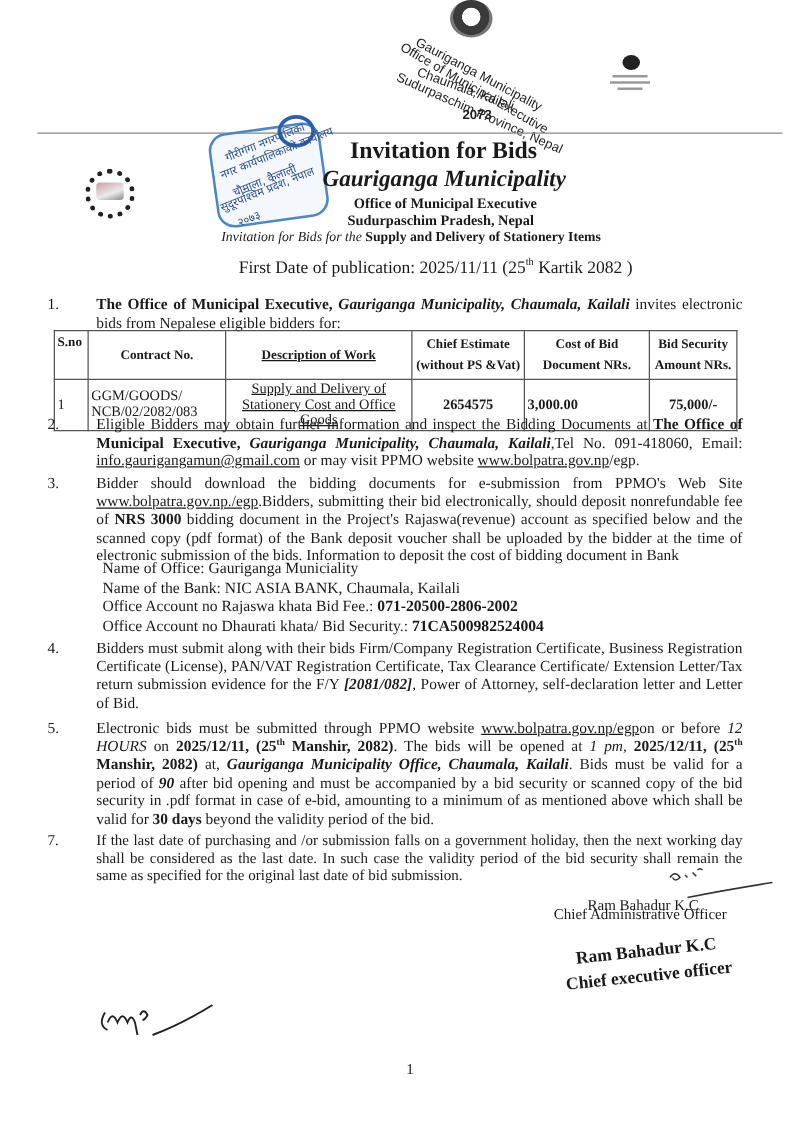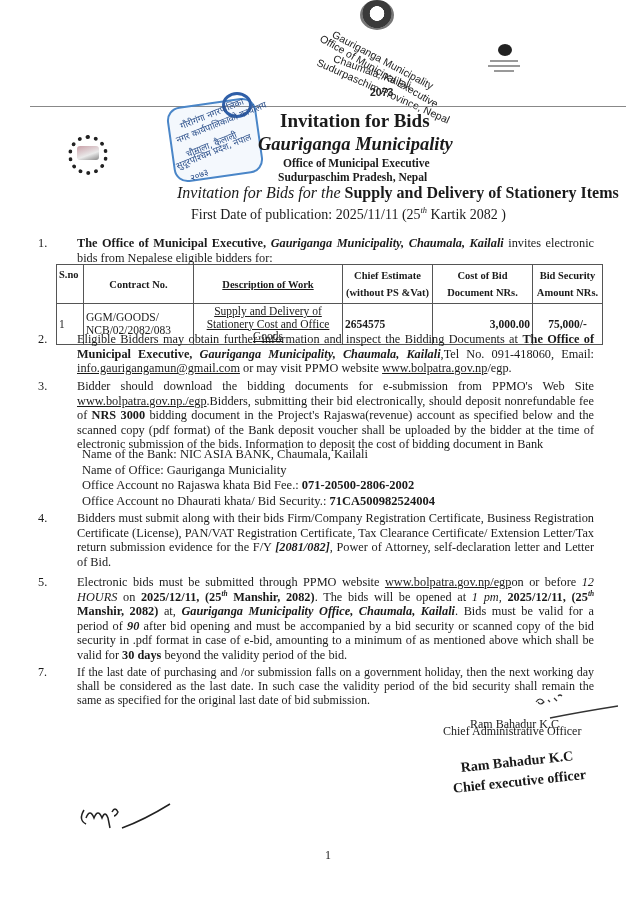--- a/index.html
+++ b/index.html
@@ -25,45 +25,45 @@
   .blue-stamp { left: 170px; top: 92px; width: 98px; height: 90px; }
   .blue-stamp .oct { position:absolute; left:0; top:10px; width:90px; height:76px; border:2.5px solid #4a86c8; border-radius:14px; transform: rotate(-8deg); box-sizing:border-box; background: rgba(120,170,230,0.08); }
   .blue-stamp .eagle { position:absolute; left:52px; top:0px; width:30px; height:26px; border-radius:50%; border:3px solid #2f5fa8; box-sizing:border-box; }
   .blue-stamp .txt { position:absolute; font-size:9px; color:#2b4f8a; white-space:nowrap; transform: rotate(-22deg); transform-origin:left top; font-family: "DejaVu Sans", sans-serif; }
 
   
   .title { left: 280px; top: 110px; font-size: 19px; font-weight: bold; }
   .muni { left: 258px; top: 134px; font-size: 18.5px; font-weight: bold; font-style: italic; }
   .office { left: 283px; top: 157px; font-size: 11.5px; font-weight: bold; }
   .prov { left: 278px; top: 171px; font-size: 11.5px; font-weight: bold; }
-  .subtitle { left: 177px; top: 184px; font-size: 16px; white-space: nowrap; }
+  .subtitle { left: 177px; top: 184px; font-size: 11px; white-space: nowrap; }
   .subtitle i { font-style: italic; }
   .subtitle b { font-weight: bold; }
   .pub { left: 191px; top: 207px; font-size: 14px; white-space: nowrap; }
-  sup { font-size: 0.6em; vertical-align: super; line-height: 0; font-style: italic; }
+  sup { font-size: 0.6em; vertical-align: super; line-height: 0; }
 
   
   .para { left: 38px; width: 556px; font-size: 12.3px; line-height: 14.5px; text-align: justify; }
   .para .num { position: absolute; left: 0; top: 0; }
   .para .body { margin-left: 39px; }
   .para b { font-weight: bold; }
   .para i { font-style: italic; }
   .u { text-decoration: underline; }
 
   
-  .bid-table { left: 56px; top: 264px; border-collapse: collapse; font-size: 11.5px; }
+  .bid-table { left: 43px; top: 264px; border-collapse: collapse; font-size: 11.5px; }
   .bid-table th, .bid-table td { border: 1px solid #555; padding: 1px 2px; vertical-align: middle; }
   .bid-table th { font-weight: bold; font-size: 10.5px; text-align: center; height: 36px; line-height: 17px; }
   .bid-table th.sno { vertical-align: top; text-align: left; font-size: 10.5px; }
   .bid-table td { height: 30px; line-height: 12.5px; }
   .c-sno { width: 22px; }
   .c-contract { width: 105px; }
   .c-desc { width: 144px; text-align: center; text-decoration: underline; }
-  .c-cost { width: 85px; text-align: left; }
-  .c-doc { width: 95px; text-align: right; }
+  .c-cost { width: 85px; text-align: center; }
+  .c-doc { width: 95px; text-align: left; }
   .c-sec { width: 65px; text-align: center; }
 
   .bank { left: 82px; font-size: 12.5px; line-height: 15.5px; }
   .bank div { white-space: nowrap; }
 
   
   .sig-scribble { left: 530px; top: 690px; width: 90px; height: 30px; }
   .sig1-name { left: 470px; top: 717px; font-size: 12px; }
   .sig1-title { left: 443px; top: 724px; font-size: 12px; }
   .sig2 { left: 460px; top: 760px; transform: rotate(-6deg); transform-origin: left top; font-size: 14px; font-weight: bold; }
@@ -162,22 +162,22 @@
   <span class="num">2.</span>
   <div class="body"><span>Eligible Bidders may obtain further information and inspect the Bidding Documents at</span> <b>The Office of Municipal Executive,</b> <b><i>Gauriganga Municipality, Chaumala, Kailali</i></b><span>,Tel No. 091-418060, Email:</span> <a class="u" style="color:inherit;">info.gaurigangamun@gmail.com</a> <span>or may visit PPMO website</span> <a class="u" style="color:inherit;">www.bolpatra.gov.np</a><span>/egp.</span></div>
 </div>
 
 <div class="abs para" style="top:379px;">
   <span class="num">3.</span>
   <div class="body"><span>Bidder should download the bidding documents for e-submission from PPMO's Web Site</span> <a class="u" style="color:inherit;">www.bolpatra.gov.np./egp</a><span>.Bidders, submitting their bid electronically, should deposit nonrefundable fee of</span> <b>NRS 3000</b> <span>bidding document in the Project's Rajaswa(revenue) account as specified below and the scanned copy (pdf format) of the Bank deposit voucher shall be uploaded by the bidder at the time of electronic submission of the bids. Information to deposit the cost of bidding document in Bank</span></div>
 </div>
 
 <div class="abs bank" style="top:447px;">
+  <div>Name of Office: Gauriganga Municiality</div>
   <div>Name of the Bank: NIC ASIA BANK, Chaumala, Kailali</div>
-  <div>Name of Office: Gauriganga Municiality</div>
   <div><span>Office Account no Rajaswa khata Bid Fee.: </span><b>071-20500-2806-2002</b></div>
   <div><span>Office Account no Dhaurati khata/ Bid Security.: </span><b>71CA500982524004</b></div>
 </div>
 
 <div class="abs para" style="top:511px;">
   <span class="num">4.</span>
   <div class="body"><span>Bidders must submit along with their bids Firm/Company Registration Certificate, Business Registration Certificate (License), PAN/VAT Registration Certificate, Tax Clearance Certificate/ Extension Letter/Tax return submission evidence for the F/Y</span> <b><i>[2081/082]</i></b><span>, Power of Attorney, self-declaration letter and Letter of Bid.</span></div>
 </div>
 
 <div class="abs para" style="top:575px;">

